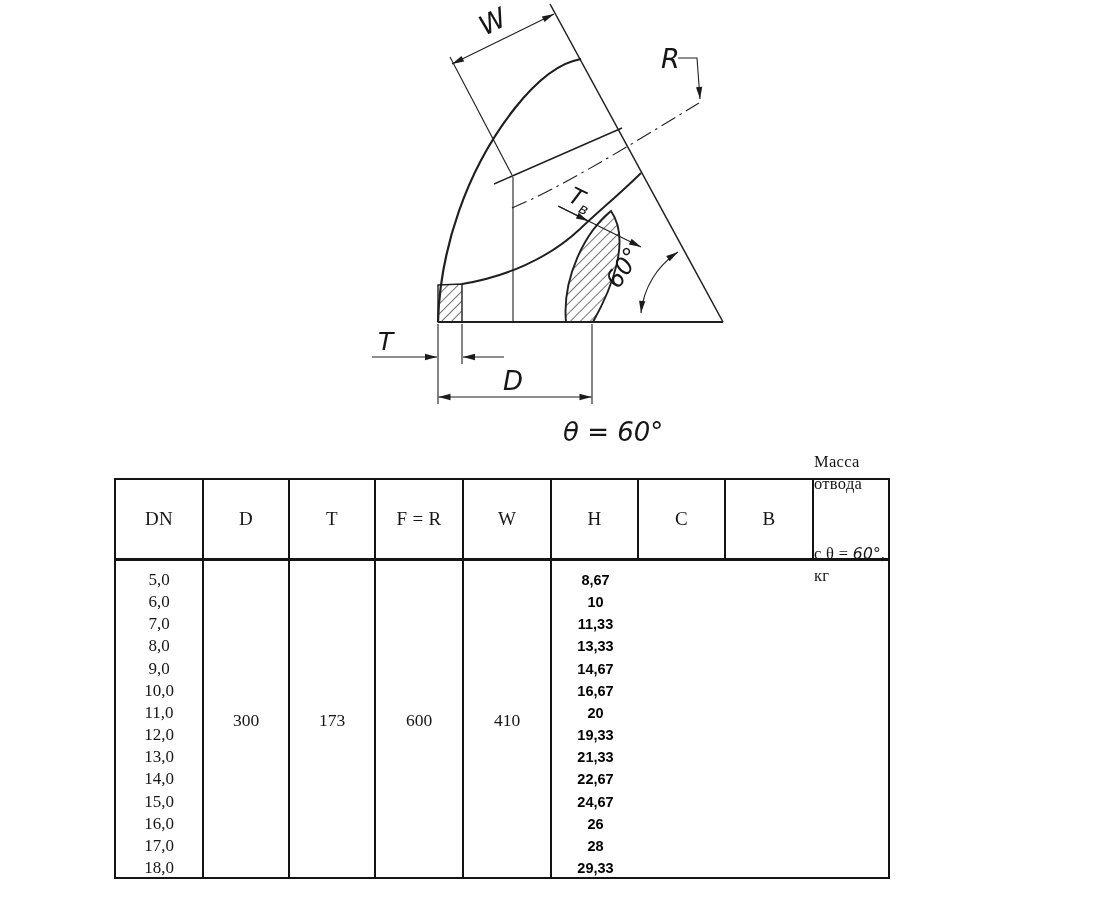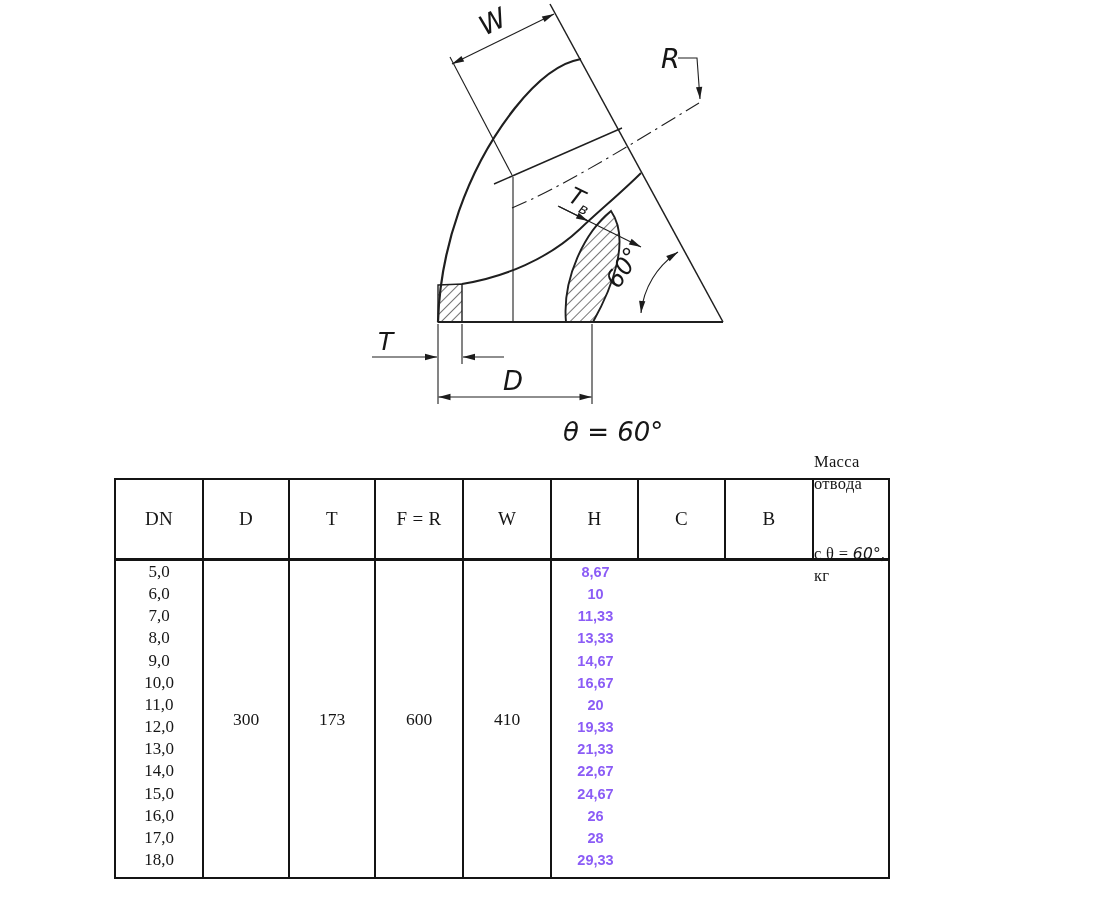--- a/index.html
+++ b/index.html
@@ -21,23 +21,23 @@
     font-size:19px;letter-spacing:.3px;
   }
   .hc.last,.bc.last{border-right:none;}
   .hc-mass{flex-direction:column;font-size:16.5px;line-height:22px;gap:48px;}
   .hc-mass .ital{font-style:italic;font-family:"DejaVu Sans",sans-serif;font-size:15.5px;}
   .bc{
     box-sizing:border-box;border-right:2px solid #141414;
     display:flex;align-items:center;justify-content:center;
     font-size:17.5px;
   }
-  .bc.listcol{flex-direction:column;justify-content:flex-start;padding-top:0;align-items:center;}
+  .bc.listcol{flex-direction:column;justify-content:flex-start;padding-top:8px;align-items:center;}
   .tv{line-height:22.15px;font-size:17px;}
-  .mv{line-height:22.15px;font-size:14.5px;font-family:"Liberation Sans",sans-serif;font-weight:700;color:#8b5cf6;}
+  .mv{line-height:22.15px;font-size:14.5px;font-family:"Liberation Sans",sans-serif;font-weight:700;color:#000000;}
   text{fill:#161616;}
   .dlbl{font-family:"DejaVu Sans",sans-serif;font-style:italic;}
 </style>
 </head>
 <body>
 
 <svg id="drawing" width="1100" height="470" viewBox="0 0 1100 470">
   <defs>
     <marker id="ah" viewBox="0 0 12 7" refX="11.5" refY="3.5" markerWidth="13" markerHeight="7.6" markerUnits="userSpaceOnUse" orient="auto-start-reverse">
       <path d="M0.4,0.6 L11.6,3.5 L0.4,6.4 Z" fill="#1c1c1c"></path>

